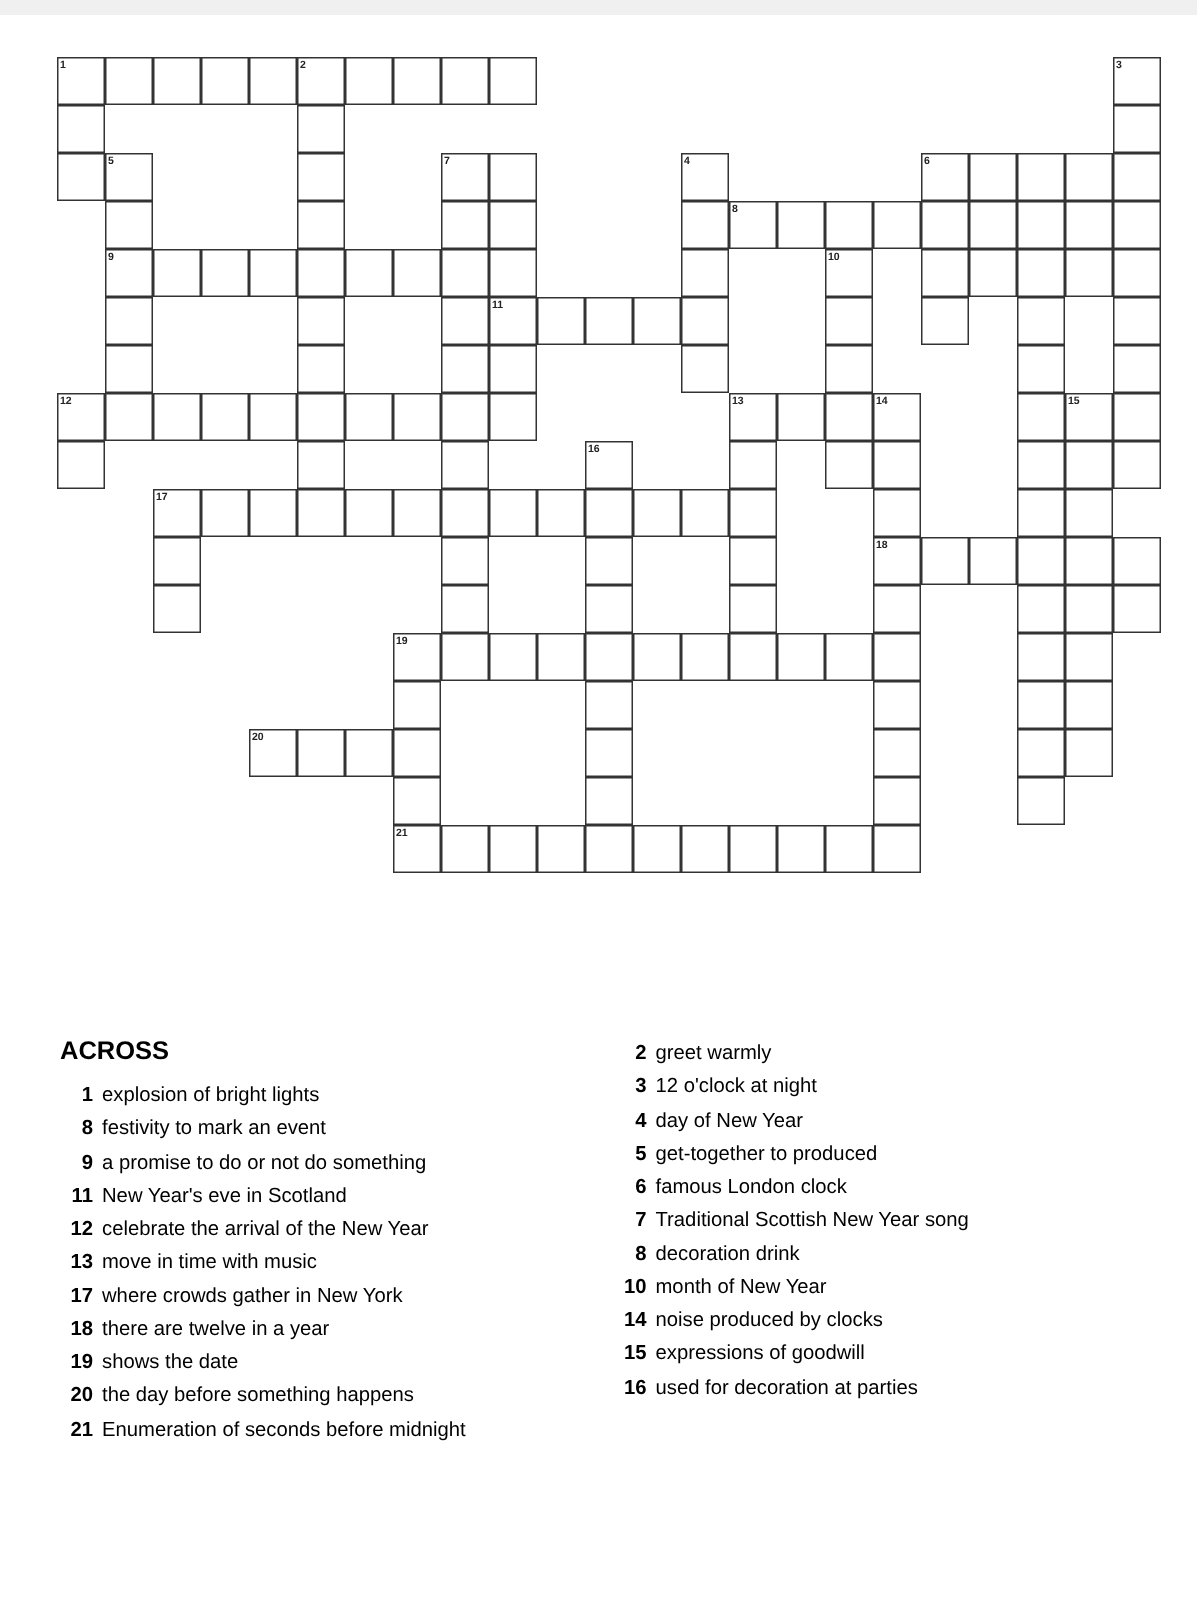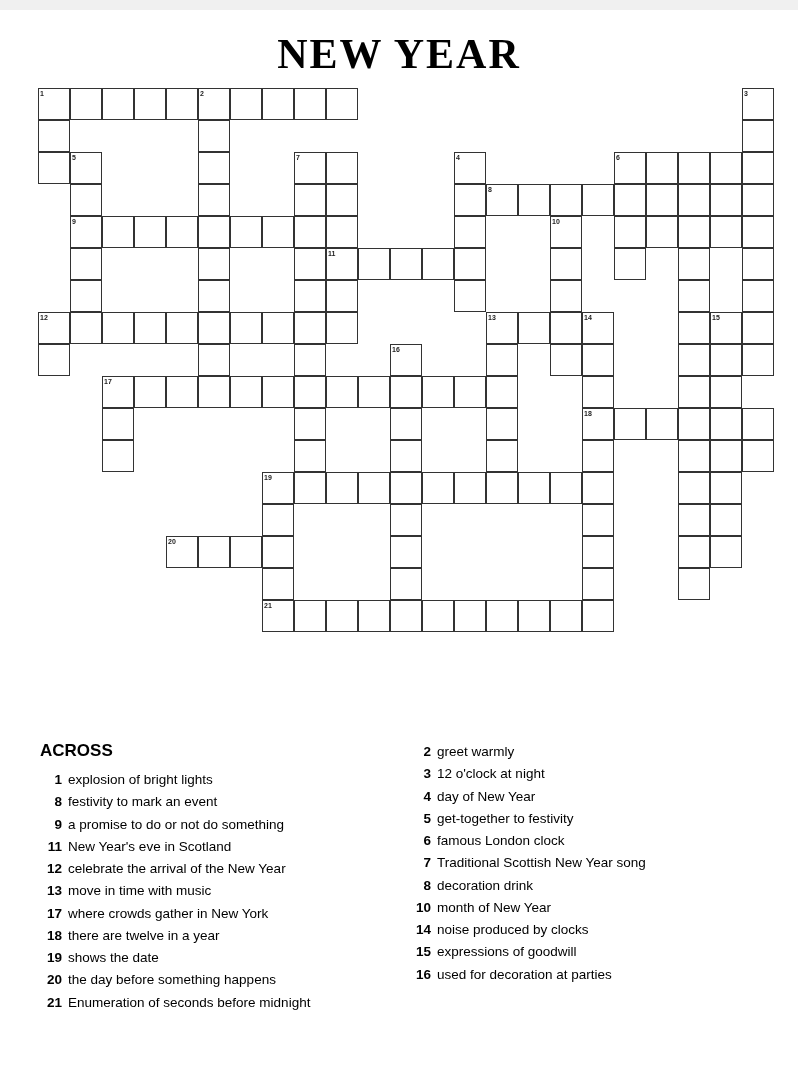--- a/index.html
+++ b/index.html
@@ -89,21 +89,20 @@
       flex-shrink: 0;
     }
     .clue-text {
       flex: 1;
     }
   </style>
 </head>
 <body>
 
 <div class="page">
-  <div class="title">NEW YEAR</div>
 
   <div class="puzzle-area">
 
     <div class="cell" style="left:8px;top:8px;">
         <span class="cell-num">1</span>
       </div>
     <div class="cell" style="left:40px;top:8px;"></div>
     <div class="cell" style="left:72px;top:8px;"></div>
     <div class="cell" style="left:104px;top:8px;"></div>
     <div class="cell" style="left:136px;top:8px;"></div>
@@ -410,21 +409,21 @@
           <div class="clue-item">
             <span class="clue-num">3</span>
             <span class="clue-text">12 o'clock at night</span>
           </div>
           <div class="clue-item">
             <span class="clue-num">4</span>
             <span class="clue-text">day of New Year</span>
           </div>
           <div class="clue-item">
             <span class="clue-num">5</span>
-            <span class="clue-text">get-together to festivity</span>
+            <span class="clue-text">get-together to produced</span>
           </div>
           <div class="clue-item">
             <span class="clue-num">6</span>
             <span class="clue-text">famous London clock</span>
           </div>
           <div class="clue-item">
             <span class="clue-num">7</span>
             <span class="clue-text">Traditional Scottish New Year song</span>
           </div>
           <div class="clue-item">

